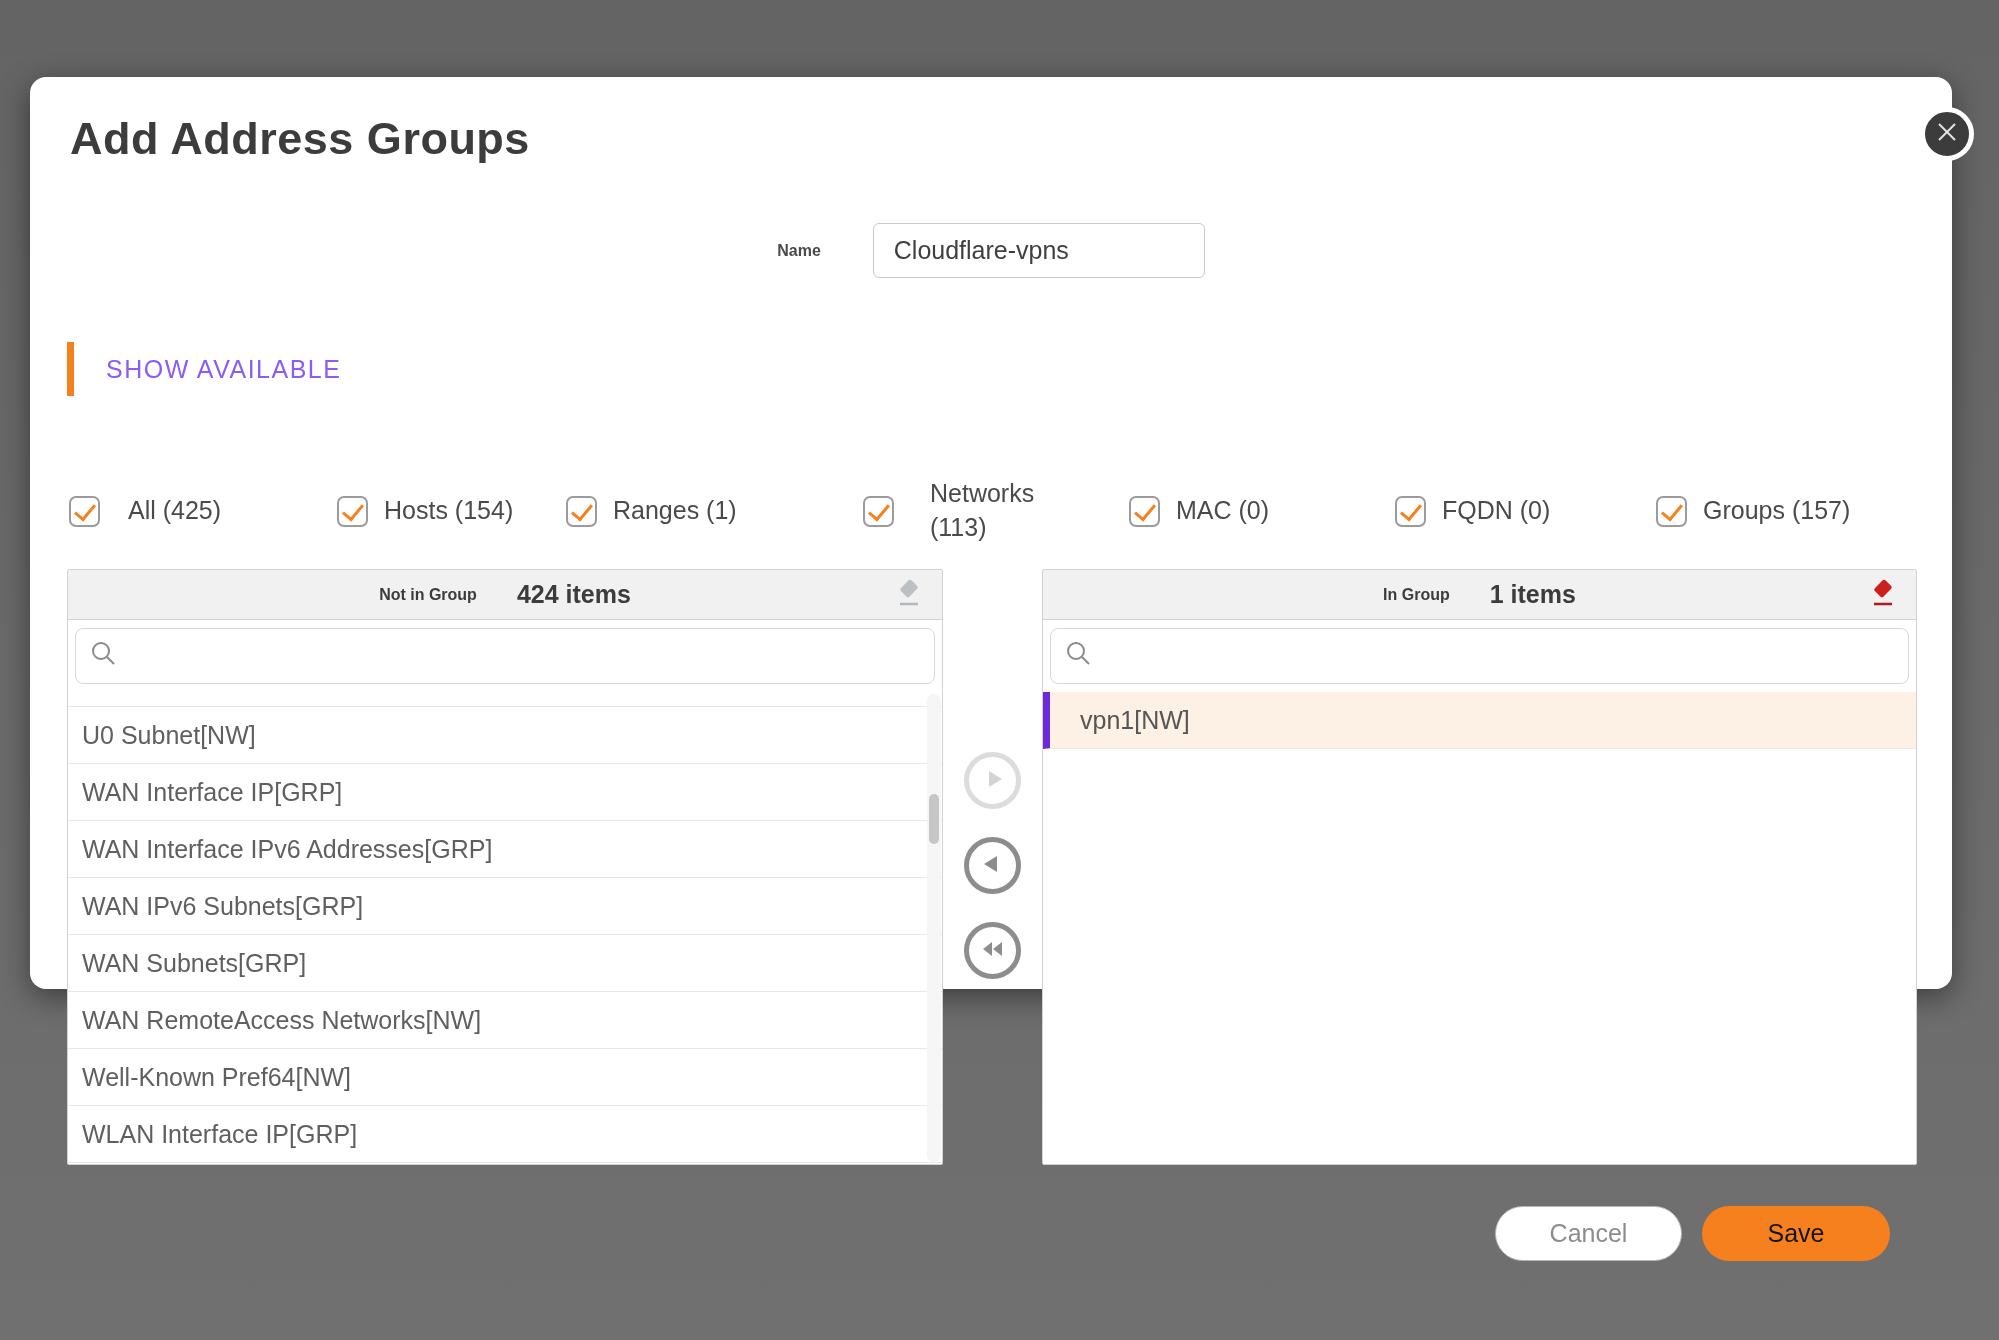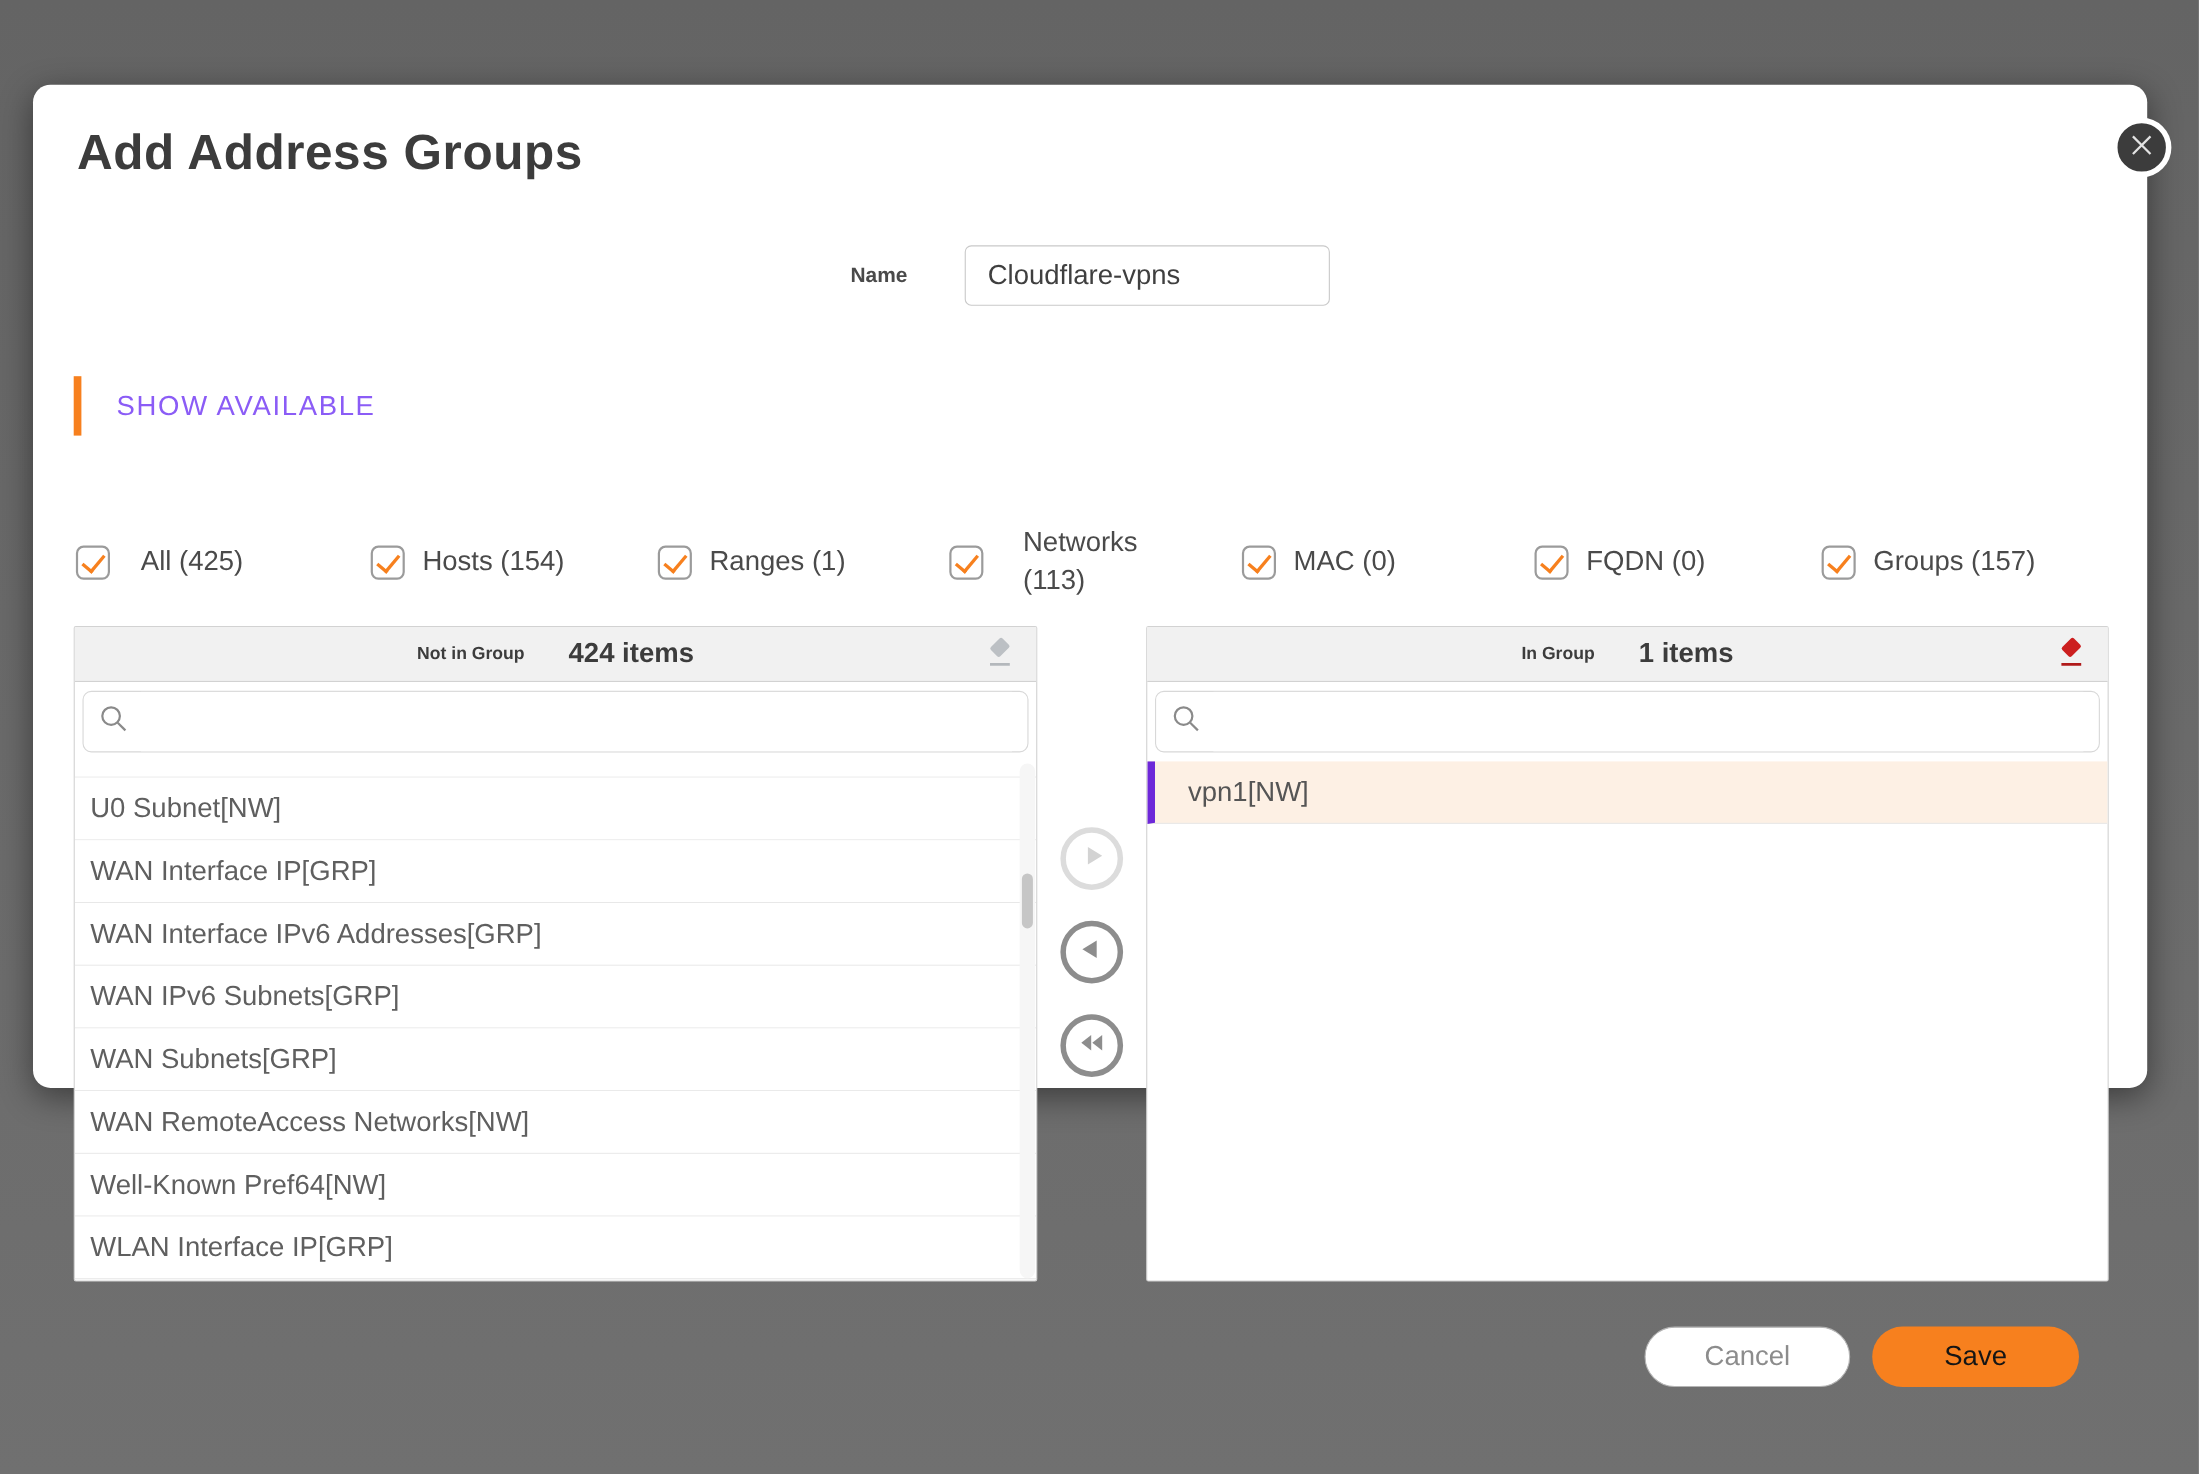--- a/index.html
+++ b/index.html
@@ -26,37 +26,37 @@
     width:54px; height:54px; border-radius:50%;
     background:#3c3c3c; border:5px solid #ffffff;
     display:flex; align-items:center; justify-content:center;
     cursor:pointer;
   }
   
   .name-row {
     position:absolute; top:146px; left:0; width:100%;
     display:flex; justify-content:center; align-items:center;
   }
-  .name-label { font-size:19px; font-weight:bold; color:#4a4a4a; margin-right:52px; }
+  .name-label { font-size:16px; font-weight:bold; color:#4a4a4a; margin-right:52px; }
   .name-input {
     width:332px; height:55px; border:1.5px solid #c9c9c9; border-radius:6px;
     font-size:25px; color:#3f3f3f; padding:0 20px;
     font-family:"Liberation Sans", sans-serif; outline:none;
   }
   
   .section-header {
     position:absolute; left:37px; top:263px; height:58px;
     display:flex; align-items:center;
   }
   .section-bar { width:7px; height:54px; background:#f7801e; margin-right:32px; }
   .section-text { font-size:25px; color:#8b5cf6; letter-spacing:1.5px; }
   
   .filter-row { position:absolute; top:396px; left:0; width:100%; height:76px; }
   .cb-item { position:absolute; top:0; height:100%; display:flex; align-items:center; cursor:pointer; }
-  .cb-1{left:39px;gap:12px;} .cb-2{left:307px;} .cb-3{left:568px;} .cb-4{left:833px;}
+  .cb-1{left:39px;gap:12px;} .cb-2{left:307px;} .cb-3{left:536px;} .cb-4{left:833px;}
   .cb-5{left:1099px;} .cb-6{left:1365px;} .cb-7{left:1626px;}
   .checkbox {
     width:31px; height:31px; border:2px solid #9b9b9b; border-radius:7px;
     background:#fff; position:relative; flex:0 0 auto;
   }
   .checkbox::after {
     content:""; position:absolute; left:8px; top:2px;
     width:9px; height:17px;
     border-right:3px solid #f7801e; border-bottom:3px solid #f7801e;
     transform:rotate(40deg);

